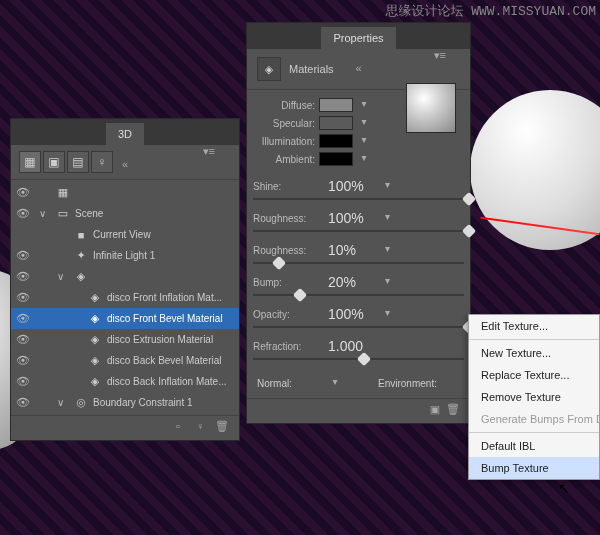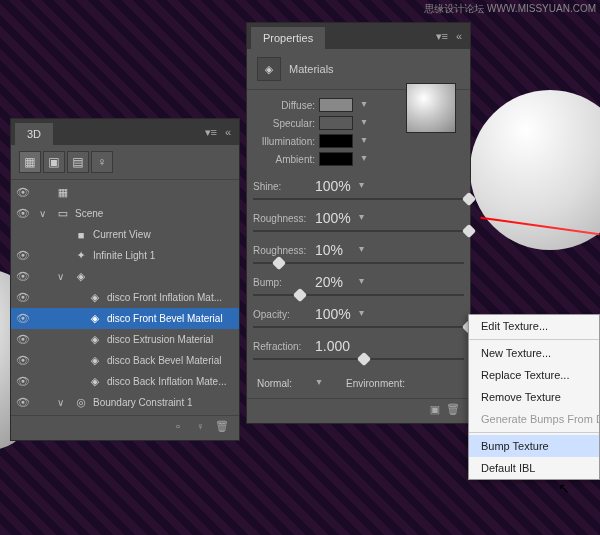--- a/index.html
+++ b/index.html
@@ -2,24 +2,24 @@
 <html><head>
 <meta charset="utf-8">
 <style>
 * { margin: 0; padding: 0; box-sizing: border-box; font-family: Arial, sans-serif; }
 body { width: 600px; height: 535px; background: #1a0a25; position: relative; overflow: hidden; }
 .bg-grid { position: absolute; inset: 0; background: repeating-linear-gradient(45deg, #2a1030 0 8px, #1a0a25 8px 16px); }
 .sphere { position: absolute; width: 120px; height: 180px; background: radial-gradient(ellipse at 40% 30%, #f0f0f0, #bbb, #888); border-radius: 50%; }
 .sphere.s1 { left: -70px; top: 270px; }
 .sphere.s2 { right: -30px; top: 90px; width: 160px; height: 160px; background: radial-gradient(ellipse at 35% 25%, #fff, #ddd, #aaa); }
 .red-line { position: absolute; top: 225px; right: 0; width: 120px; height: 2px; background: linear-gradient(90deg, #f00, #f44); transform: rotate(8deg); }
-.watermark { position: absolute; top: 2px; right: 4px; color: #888; font-size: 10px; }
+.watermark { position: absolute; top: 2px; right: 4px; color: #888; font-size: 13px; font-family: Liberation Mono, monospace; }
 
 .panel { position: absolute; background: #535353; border: 1px solid #2a2a2a; font-size: 11px; color: #ccc; }
-.panel-tabs { background: #383838; height: 26px; display: flex; align-items: center; padding: 0 4px; }
+.panel-tabs { background: #383838; height: 26px; display: flex; align-items: center; padding: 0 20px; flex-direction: column; }
 .panel-tab { background: #535353; padding: 5px 12px; color: #ddd; font-size: 11px; margin-top: 4px; }
 .panel-menu { margin-left: auto; color: #aaa; padding: 0 4px; cursor: pointer; }
 .panel-collapse { color: #aaa; padding: 0 4px; cursor: pointer; }
 
 .p-3d { left: 10px; top: 118px; width: 230px; }
 .toolbar-row { display: flex; gap: 2px; padding: 6px 8px; border-bottom: 1px solid #424242; align-items: center; }
 .tb-btn { width: 22px; height: 22px; background: #5a5a5a; border: 1px solid #3a3a3a; display: flex; align-items: center; justify-content: center; color: #ccc; font-size: 12px; cursor: pointer; }
 .tb-btn.active { background: #6a6a6a; }
 .tree { padding: 2px 0; max-height: 290px; overflow: hidden; }
 .tree-row { display: flex; align-items: center; height: 21px; padding: 0 4px; gap: 4px; }
@@ -35,27 +35,27 @@
 
 .p-prop { left: 246px; top: 22px; width: 225px; }
 .prop-header { display: flex; align-items: center; padding: 8px 10px; gap: 8px; border-bottom: 1px solid #424242; }
 .mat-icon { width: 24px; height: 24px; background: #4a4a4a; border: 1px solid #3a3a3a; display: flex; align-items: center; justify-content: center; }
 .prop-body { padding: 8px 6px; }
 .color-row { display: flex; align-items: center; margin-bottom: 4px; gap: 4px; }
 .color-label { width: 62px; text-align: right; font-size: 10px; color: #bbb; }
 .swatch { width: 34px; height: 14px; border: 1px solid #2a2a2a; cursor: pointer; }
 .mini-icon { width: 14px; height: 14px; color: #aaa; font-size: 10px; text-align: center; cursor: pointer; }
 .thumb { position: absolute; right: 14px; top: 60px; width: 50px; height: 50px; background: radial-gradient(circle at 35% 30%, #fff, #ccc 40%, #888); border: 1px solid #2a2a2a; }
-.slider-row { display: flex; align-items: center; margin: 10px 0 4px; gap: 6px; }
+.slider-row { display: flex; align-items: center; margin: 10px 0 4px; gap: 19px; }
 .slider-label { width: 56px; font-size: 10px; color: #bbb; }
 .slider-track { flex: 1; height: 2px; background: #3a3a3a; position: relative; }
 .slider-thumb { position: absolute; top: -4px; width: 10px; height: 10px; background: #ddd; border-radius: 2px; transform: rotate(45deg); }
 .slider-val { width: 38px; font-size: 14px; color: #ddd; }
 .trail-icon { width: 14px; height: 14px; color: #aaa; font-size: 10px; cursor: pointer; }
-.bottom-row { display: flex; gap: 20px; padding: 8px 10px; font-size: 10px; align-items: center; }
+.bottom-row { display: flex; gap: 36px; padding: 8px 10px; font-size: 10px; align-items: center; }
 .prop-footer { display: flex; justify-content: flex-end; padding: 4px 8px; border-top: 1px solid #424242; }
 
 .ctx-menu { position: absolute; right: 0; top: 314px; width: 132px; background: #f5f5f5; border: 1px solid #999; font-size: 11px; color: #222; box-shadow: -2px 2px 6px rgba(0,0,0,0.3); }
 .ctx-item { padding: 5px 12px; cursor: pointer; white-space: nowrap; overflow: hidden; }
 .ctx-item.disabled { color: #999; }
 .ctx-item.highlighted { background: #cde0ff; }
 .ctx-sep { height: 1px; background: #ccc; margin: 2px 0; }
 .cursor { position: absolute; right: 30px; top: 480px; font-size: 14px; color: #000; }
 </style>
 </head>
@@ -260,16 +260,16 @@
 </div>
 
 <div class="ctx-menu" id="ctx">
     <div class="ctx-item">Edit Texture...</div>
     <div class="ctx-sep"></div>
     <div class="ctx-item">New Texture...</div>
     <div class="ctx-item">Replace Texture...</div>
     <div class="ctx-item">Remove Texture</div>
     <div class="ctx-item disabled">Generate Bumps From D</div>
     <div class="ctx-sep"></div>
+    <div class="ctx-item">Default IBL</div>
     <div class="ctx-item highlighted">Bump Texture</div>
-    <div class="ctx-item">Default IBL</div>
   </div>
 <div class="cursor">↖</div>
 
 </body></html>

